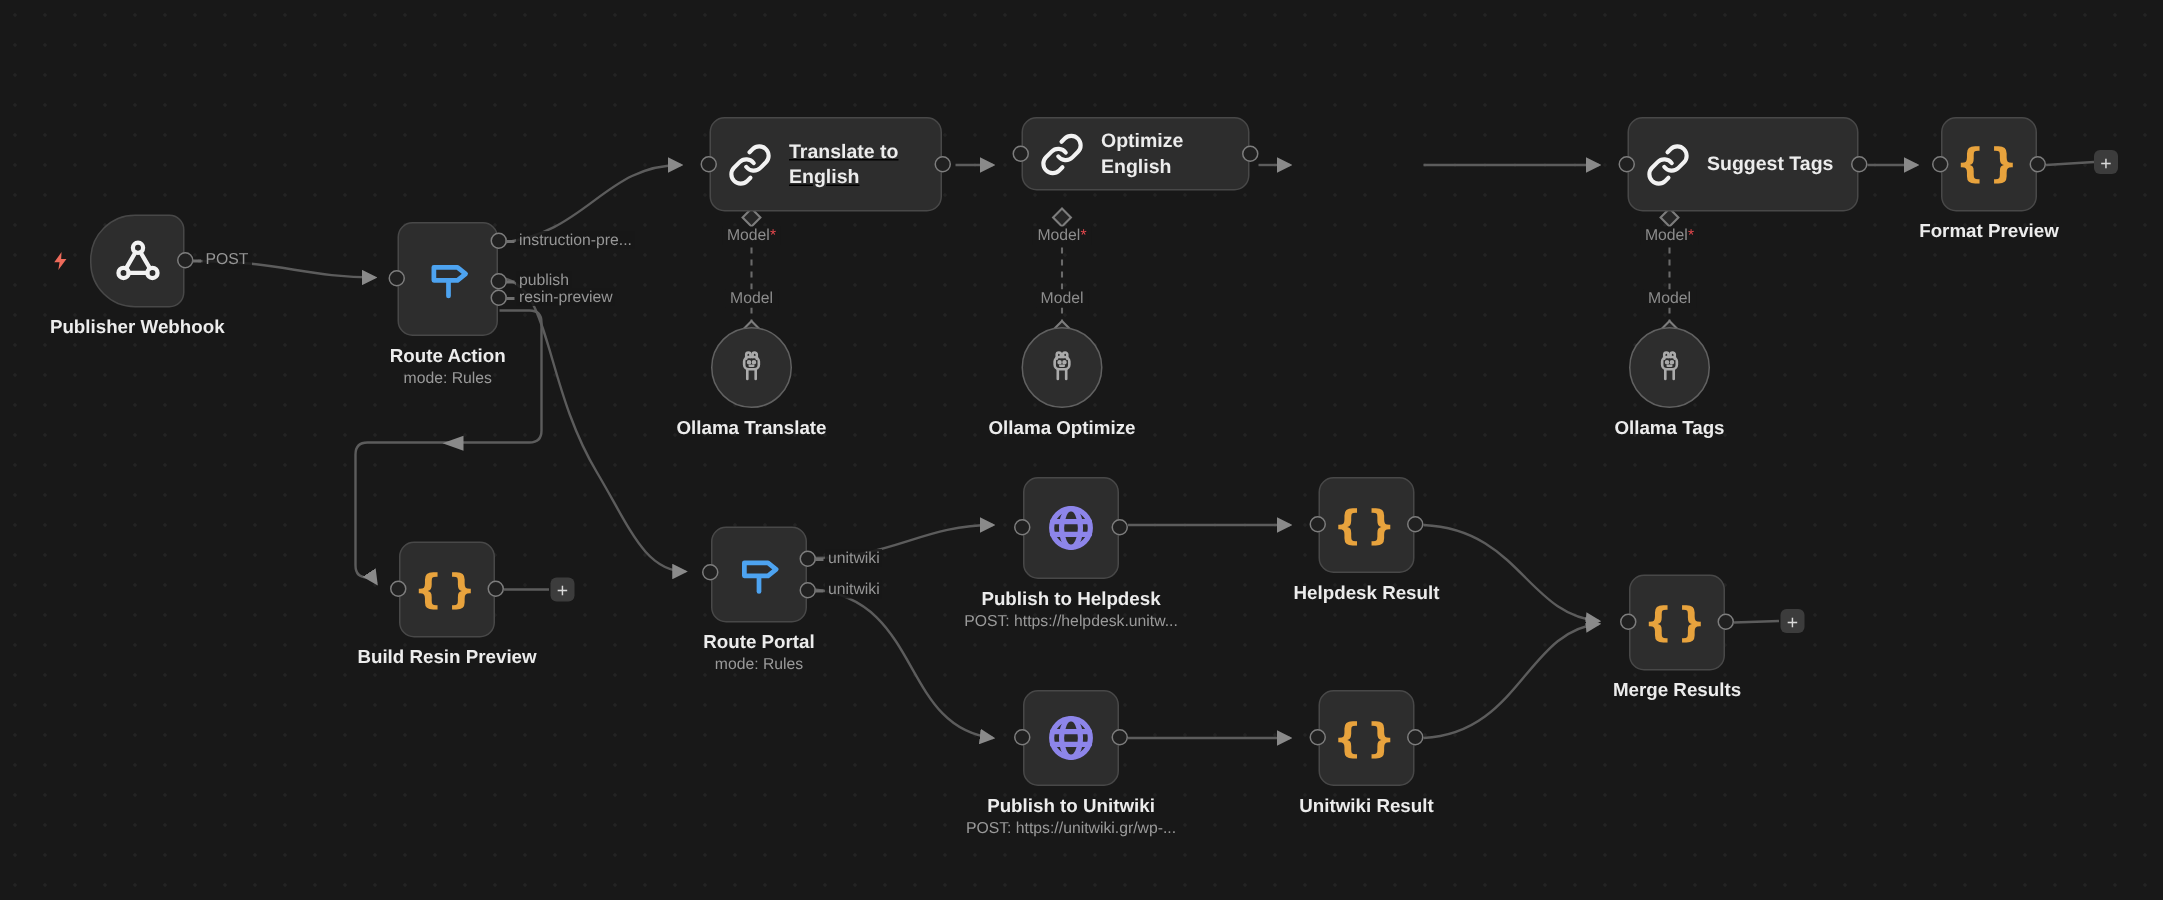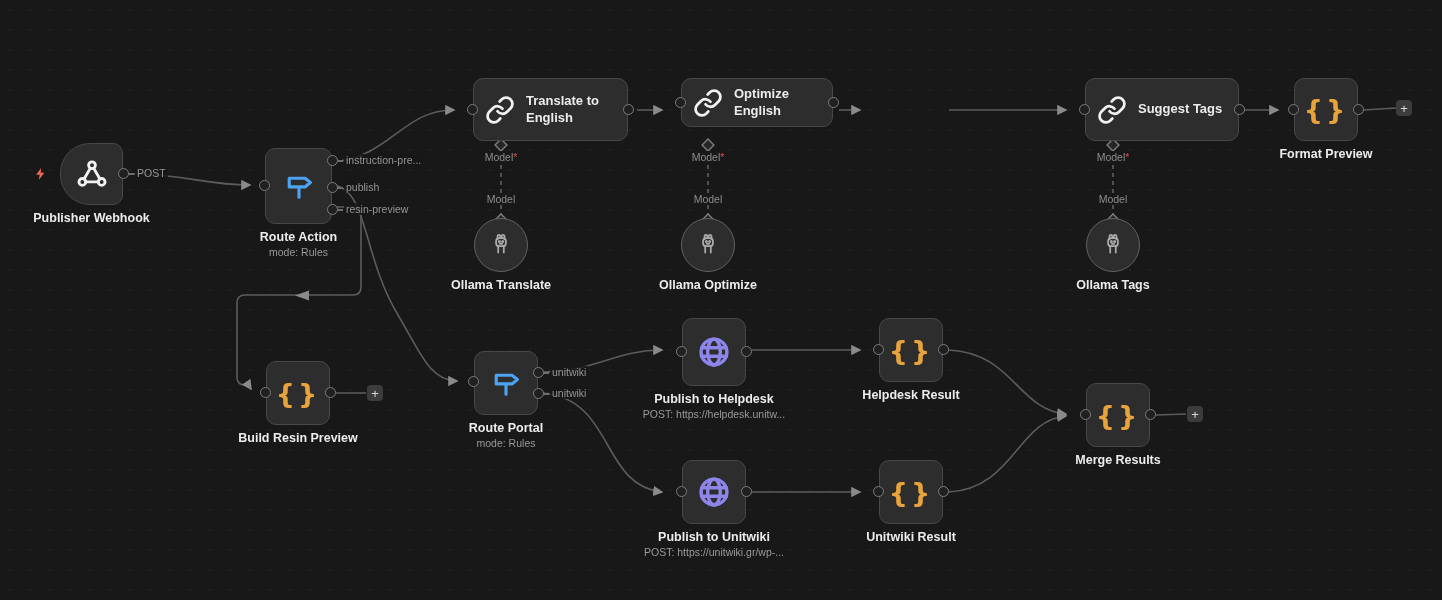--- a/index.html
+++ b/index.html
@@ -146,28 +146,28 @@
           <path d="M12 12.8 V 19.5"></path>
       </svg>
     </span>
     <span class="port in"></span>
     <span class="port out" style="top:6px; margin-top:0;">
       <span class="port-label">instruction-pre...</span>
     </span>
     <span class="port out" style="top:33px; margin-top:0;">
       <span class="port-label">publish</span>
     </span>
-    <span class="port out" style="top:55px; margin-top:0;text-align:right;">
+    <span class="port out" style="top:44px; margin-top:0;text-align:right;">
       <span class="port-label">resin-preview</span>
     </span>
     <div class="node-label">Route Action</div>
     <div class="node-sub">mode: Rules</div>
   </div>
 
-  <div class="node wide" style="left:473px; top:78px; width:155px; height:63px;">
+  <div class="node wide" style="left:473px; top:78px; width:155px; height:63px;text-decoration:underline;">
     <span class="icon-box">
       <svg width="30" height="30" viewBox="0 0 24 24" fill="none" stroke="#f2f2f2" stroke-width="2.2" stroke-linecap="round" stroke-linejoin="round">
         <path d="M10 13a5 5 0 0 0 7.54.54l3-3a5 5 0 0 0-7.07-7.07l-1.72 1.71"></path>
         <path d="M14 11a5 5 0 0 0-7.54-.54l-3 3a5 5 0 0 0 7.07 7.07l1.71-1.71"></path>
       </svg>
     </span>
     <span class="wide-label">Translate to English</span>
     <span class="port in"></span>
     <span class="port out"></span>
   </div>

